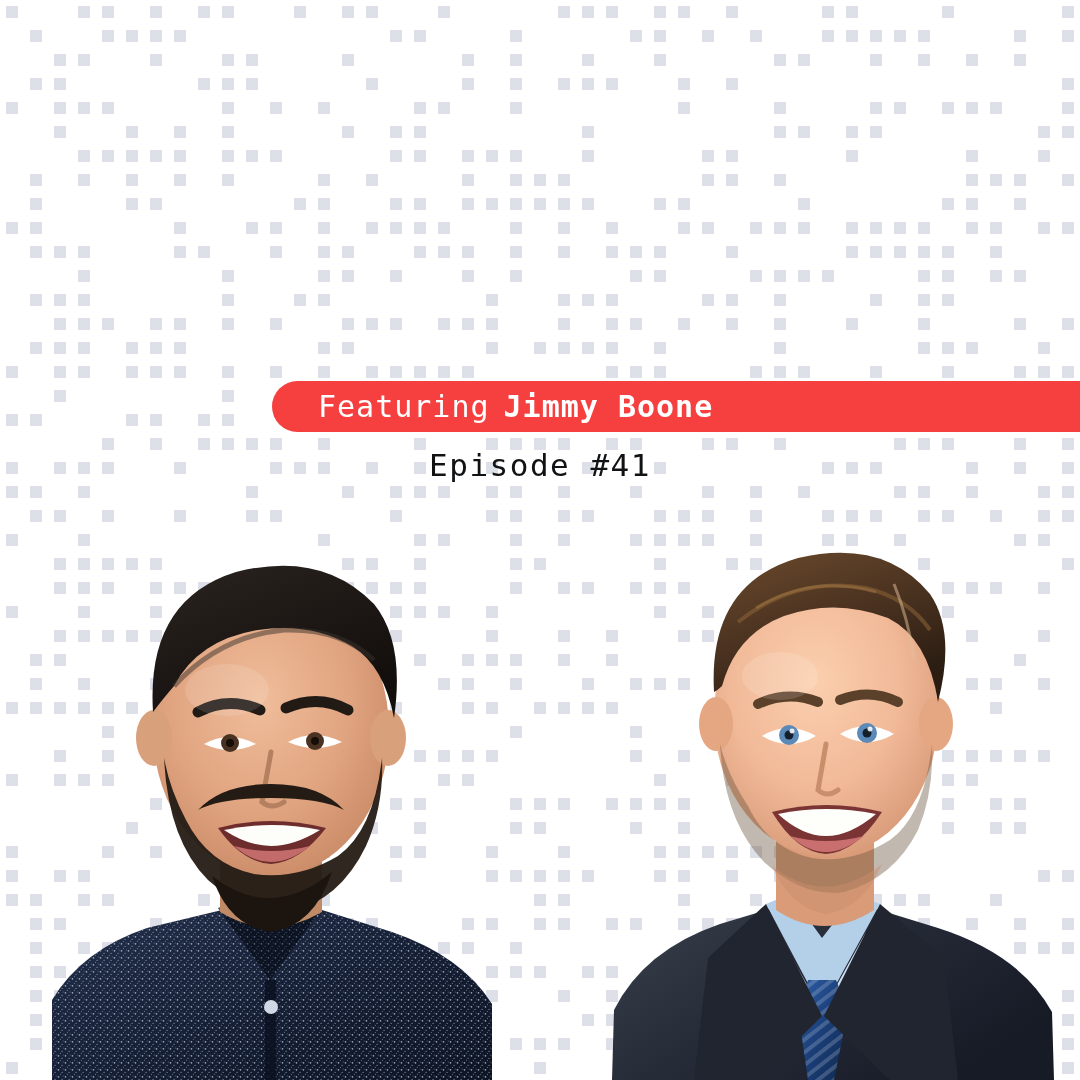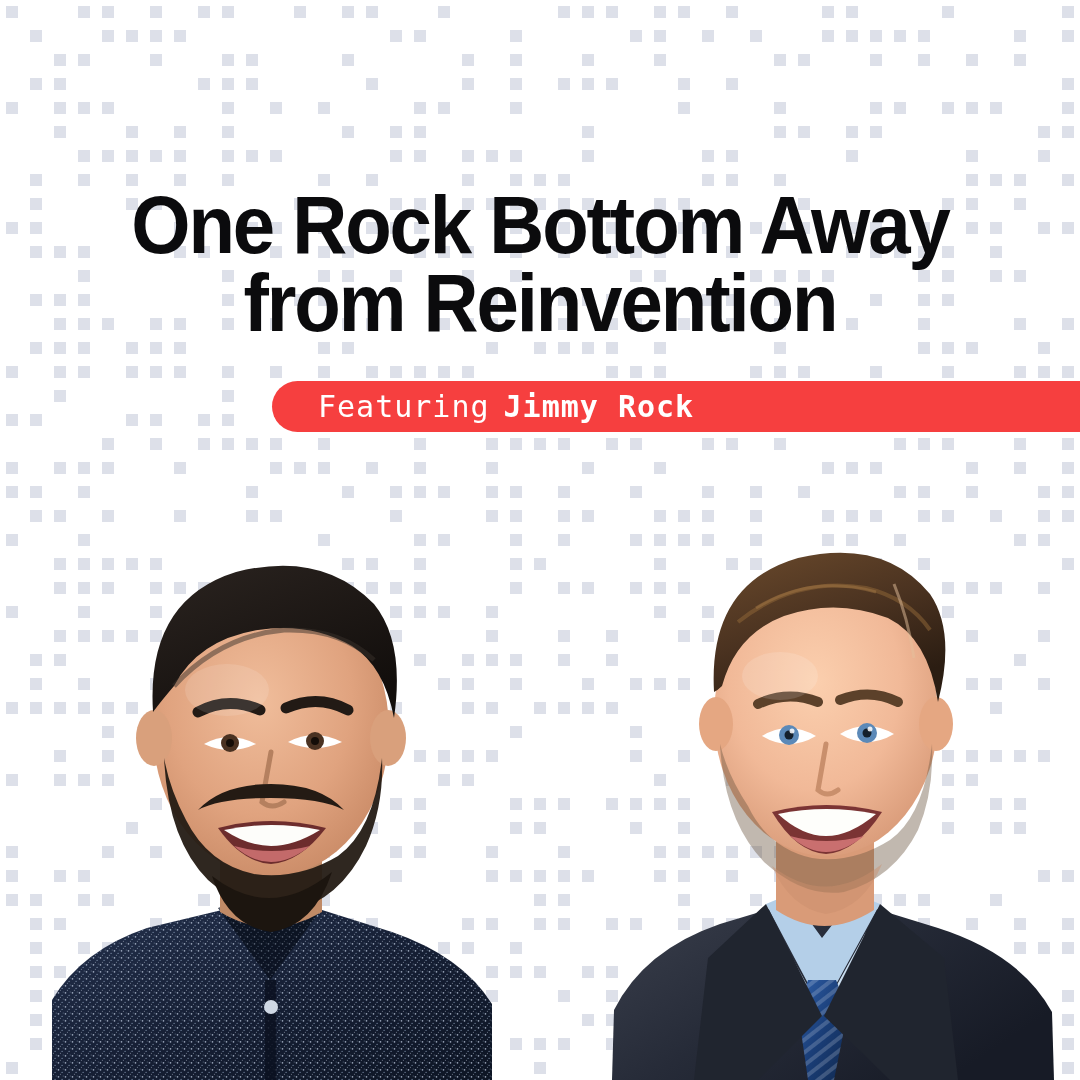--- a/index.html
+++ b/index.html
@@ -988,31 +988,30 @@
       <div class="bg-sq" style="left: 750px; top: 1062px; background: rgb(221, 224, 233);"></div>
       <div class="bg-sq" style="left: 798px; top: 1062px; background: rgb(221, 224, 233);"></div>
       <div class="bg-sq" style="left: 870px; top: 1062px; background: rgb(221, 224, 233);"></div>
       <div class="bg-sq" style="left: 918px; top: 1062px; background: rgb(221, 224, 233);"></div>
       <div class="bg-sq" style="left: 966px; top: 1062px; background: rgb(221, 224, 233);"></div>
       <div class="bg-sq" style="left: 990px; top: 1062px; background: rgb(221, 224, 233);"></div>
       <div class="bg-sq" style="left: 1062px; top: 1062px; background: rgb(221, 224, 233);"></div>
     </div>
 
 
-  <div class="title-block">
-    <span class="title-line">One Rock Bottom Away</span>
-    <span class="title-line">from Reinvention</span>
-  </div>
 
   <div class="banner">
     <div class="banner-text">
-      <span>Featuring</span><span class="guest">Jimmy Rock</span>
+      <span>Featuring</span><span class="guest">Jimmy Boone</span>
     </div>
   </div>
 
+  <div class="episode">
+    <span>Episode #41</span>
+  </div>
 
   <div class="portrait portrait-left">
     <svg viewBox="0 0 500 600" xmlns="http://www.w3.org/2000/svg" aria-hidden="true">
       <defs>
         <radialGradient id="skinL" cx="45%" cy="40%" r="65%">
           <stop offset="0%" stop-color="#f0bd9b"></stop>
           <stop offset="60%" stop-color="#e0a37f"></stop>
           <stop offset="100%" stop-color="#c98a66"></stop>
         </radialGradient>
         <linearGradient id="hairL" x1="0" y1="0" x2="0.6" y2="1">

